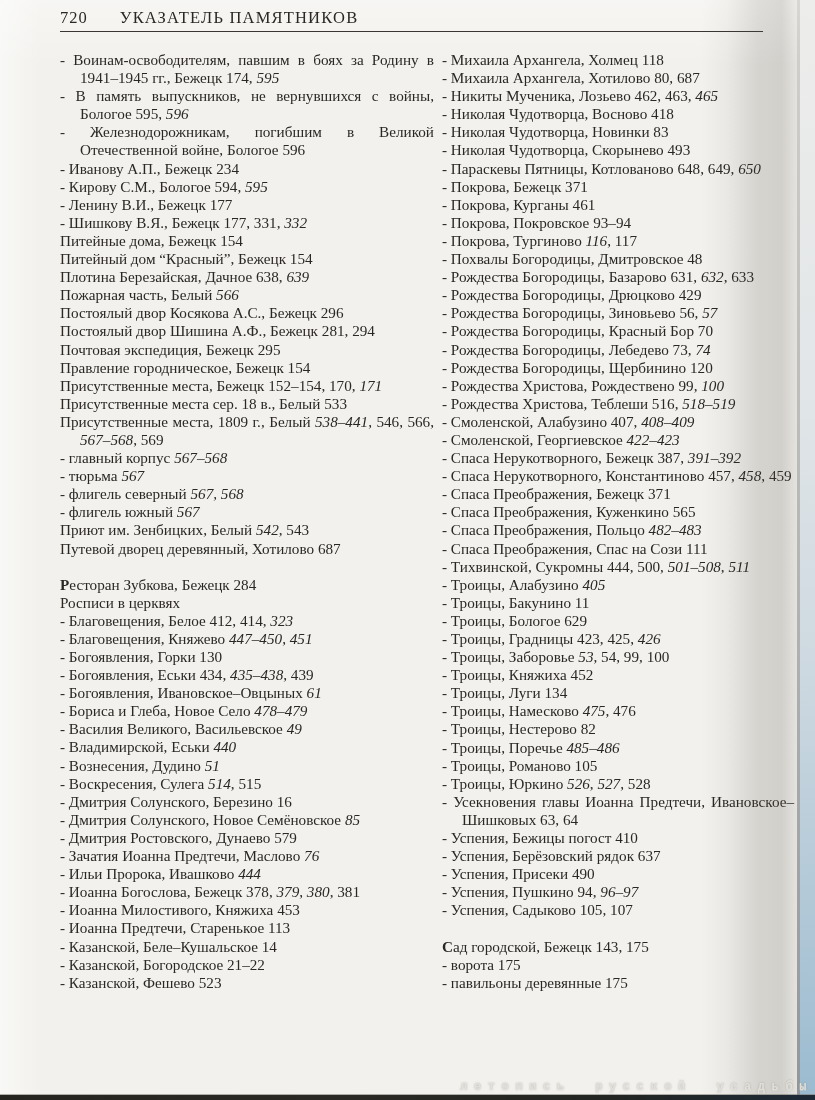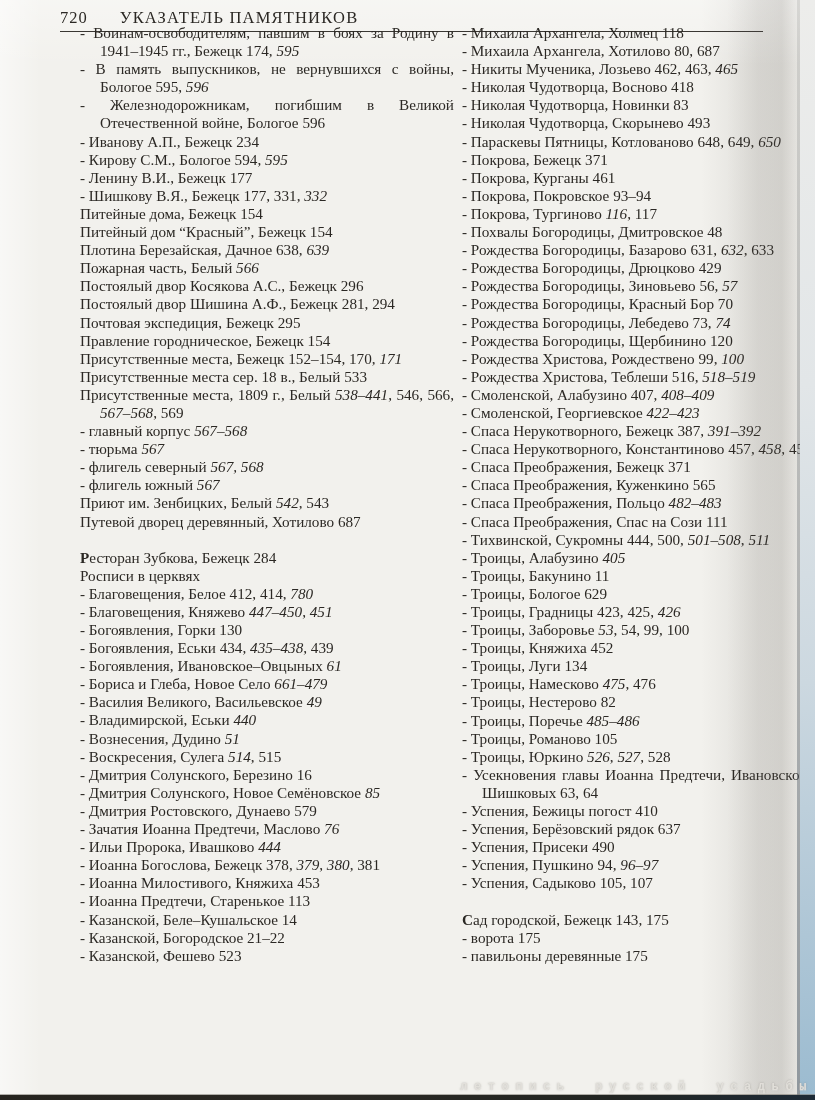--- a/index.html
+++ b/index.html
@@ -20,22 +20,22 @@
     display:flex;align-items:baseline;gap:32px;
     font-size:16.5px;letter-spacing:1.2px;
   }
   .header .pn{letter-spacing:1px;}
   .header-rule{
     position:absolute;left:60px;top:31px;width:703px;height:0;
     border-top:1.6px solid #3a3733;
   }
   
   .col{
-    position:absolute;top:24px;
-    font-size:15.2px;line-height:18.1px;margin-left:20px;
+    position:absolute;top:51px;
+    font-size:15.2px;line-height:18.1px;
   }
   .col-left{left:60px;width:374px;}
   .col-right{left:442px;width:352px;}
   .entry{
     padding-left:20px;text-indent:-20px;
     text-align:justify;
   }
   .entry.gap{margin-top:18px;}
   .entry i{font-style:italic;}
   .entry b{font-weight:bold;}
@@ -103,26 +103,26 @@
       <div class="entry">Присутственные места сер. 18 в., Белый 533</div>
       <div class="entry">Присутственные места, 1809 г., Белый <i>538–441</i>, 546, 566, <i>567–568</i>, 569</div>
       <div class="entry">- главный корпус <i>567–568</i></div>
       <div class="entry">- тюрьма <i>567</i></div>
       <div class="entry">- флигель северный <i>567, 568</i></div>
       <div class="entry">- флигель южный <i>567</i></div>
       <div class="entry">Приют им. Зенбицких, Белый <i>542</i>, 543</div>
       <div class="entry">Путевой дворец деревянный, Хотилово 687</div>
       <div class="entry gap"><b>Р</b>есторан Зубкова, Бежецк 284</div>
       <div class="entry">Росписи в церквях</div>
-      <div class="entry">- Благовещения, Белое 412, 414, <i>780</i></div>
+      <div class="entry">- Благовещения, Белое 412, 414, <i>323</i></div>
       <div class="entry">- Благовещения, Княжево <i>447–450</i>, <i>451</i></div>
       <div class="entry">- Богоявления, Горки 130</div>
       <div class="entry">- Богоявления, Еськи 434, <i>435–438</i>, 439</div>
       <div class="entry">- Богоявления, Ивановское–Овцыных <i>61</i></div>
-      <div class="entry">- Бориса и Глеба, Новое Село <i>661–479</i></div>
+      <div class="entry">- Бориса и Глеба, Новое Село <i>478–479</i></div>
       <div class="entry">- Василия Великого, Васильевское <i>49</i></div>
       <div class="entry">- Владимирской, Еськи <i>440</i></div>
       <div class="entry">- Вознесения, Дудино <i>51</i></div>
       <div class="entry">- Воскресения, Сулега <i>514</i>, 515</div>
       <div class="entry">- Дмитрия Солунского, Березино 16</div>
       <div class="entry">- Дмитрия Солунского, Новое Семёновское <i>85</i></div>
       <div class="entry">- Дмитрия Ростовского, Дунаево 579</div>
       <div class="entry">- Зачатия Иоанна Предтечи, Маслово <i>76</i></div>
       <div class="entry">- Ильи Пророка, Ивашково <i>444</i></div>
       <div class="entry">- Иоанна Богослова, Бежецк 378, <i>379</i>, <i>380</i>, 381</div>

